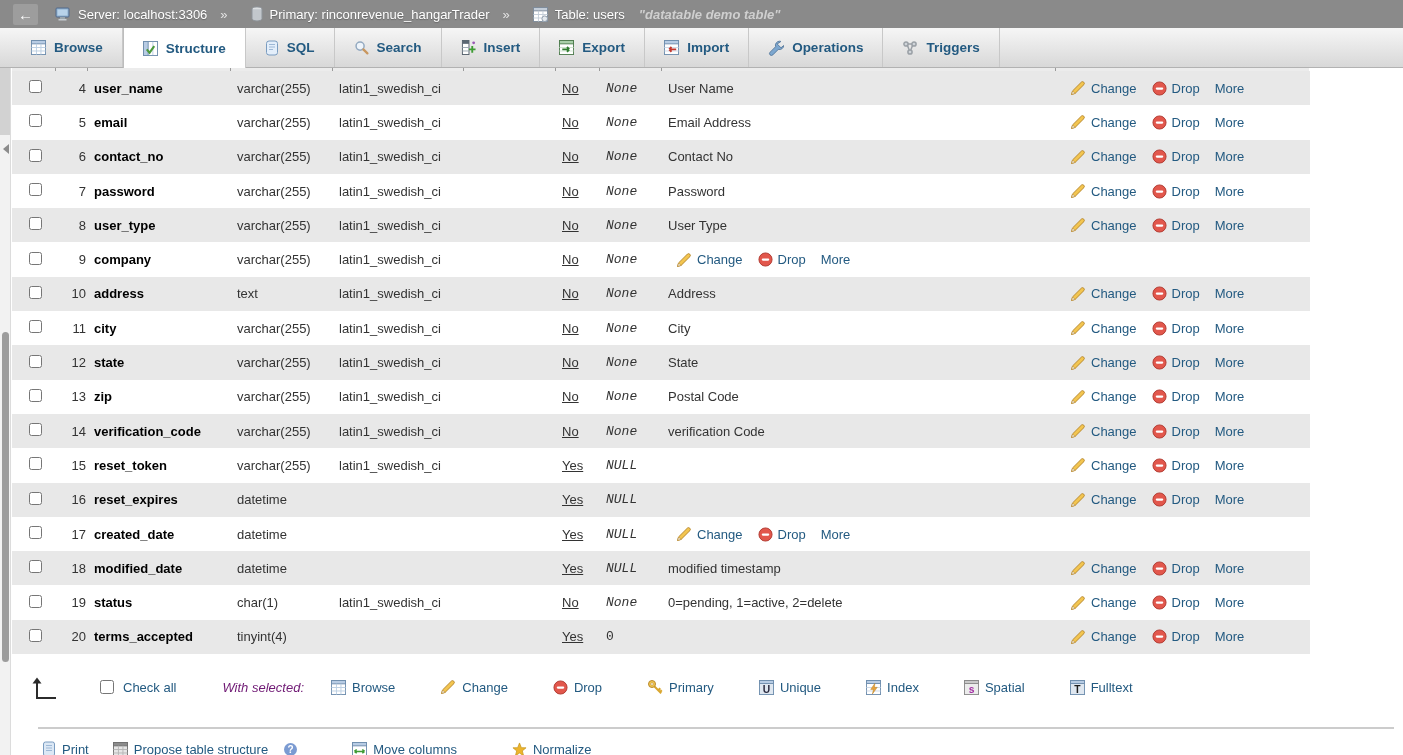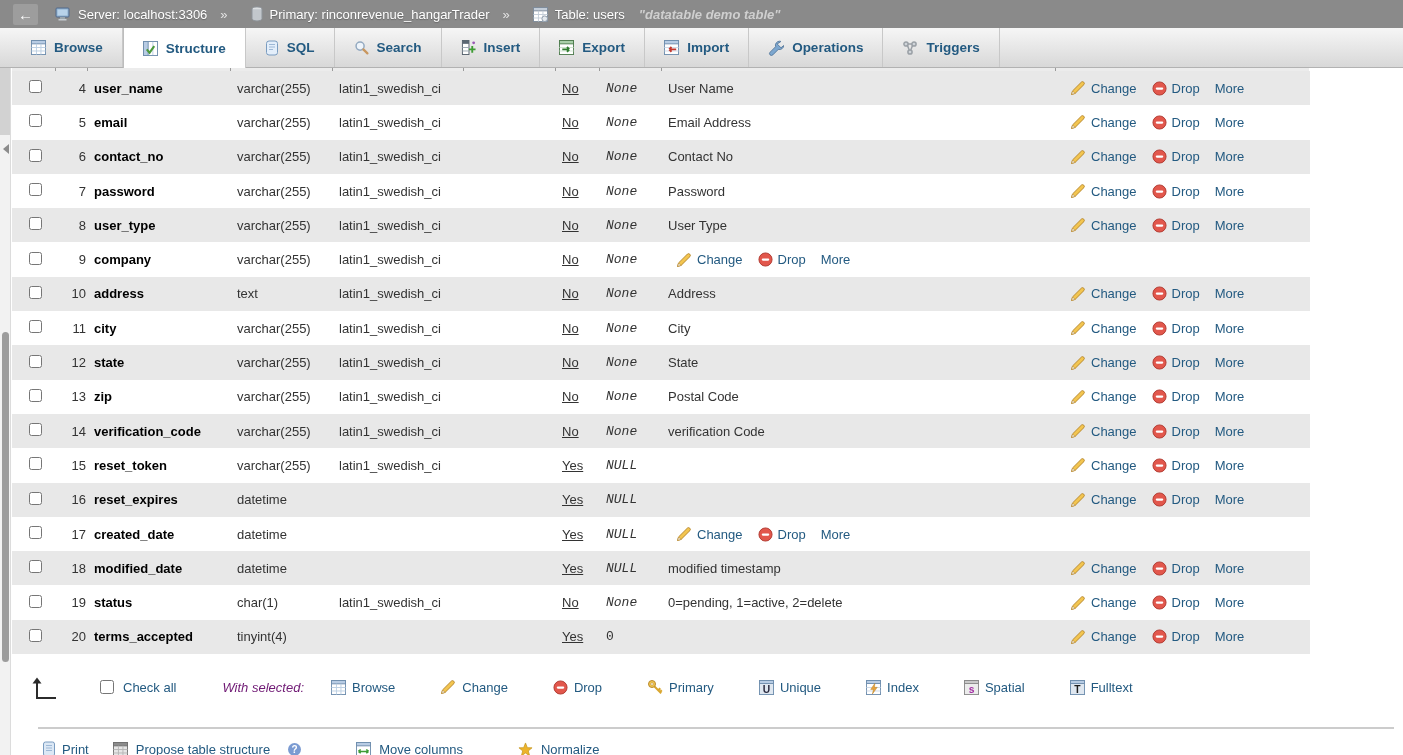--- a/index.html
+++ b/index.html
@@ -64,21 +64,21 @@
   .selbar input { margin-left:42px; width:14px; height:14px; cursor:pointer; }
   .checkall-label { margin-left:9px; color:#235a81; cursor:pointer; }
   .withsel { margin-left:46px; font-style:italic; color:#701a75; }
   .sel-act { display:flex; align-items:center; gap:6px; color:#235a81; cursor:pointer; margin-left:45px; }
   .sel-act.first { margin-left:27px; }
 
   
   .divider { position:absolute; top:727px; left:38px; width:1356px; border-top:2px solid #ccc; }
   .bottomlinks { position:absolute; top:741px; left:42px; display:flex; align-items:center; }
   .blink { display:flex; align-items:center; gap:6px; color:#235a81; cursor:pointer; }
-  .blink + .blink { margin-left:24px;gap:8px; }
+  .blink + .blink { margin-left:24px; }
   .help-dot { width:13px; height:13px; border-radius:50%; background:#7b9bd2; margin-left:10px;
     color:#fff; font-size:10px; text-align:center; line-height:13px; font-weight:bold; }
   .gap55 { margin-left:55px !important; }
   svg { display:block; }
 </style>
 </head>
 <body>
 
 <div class="topbar">
   <div class="back-btn">←</div>

